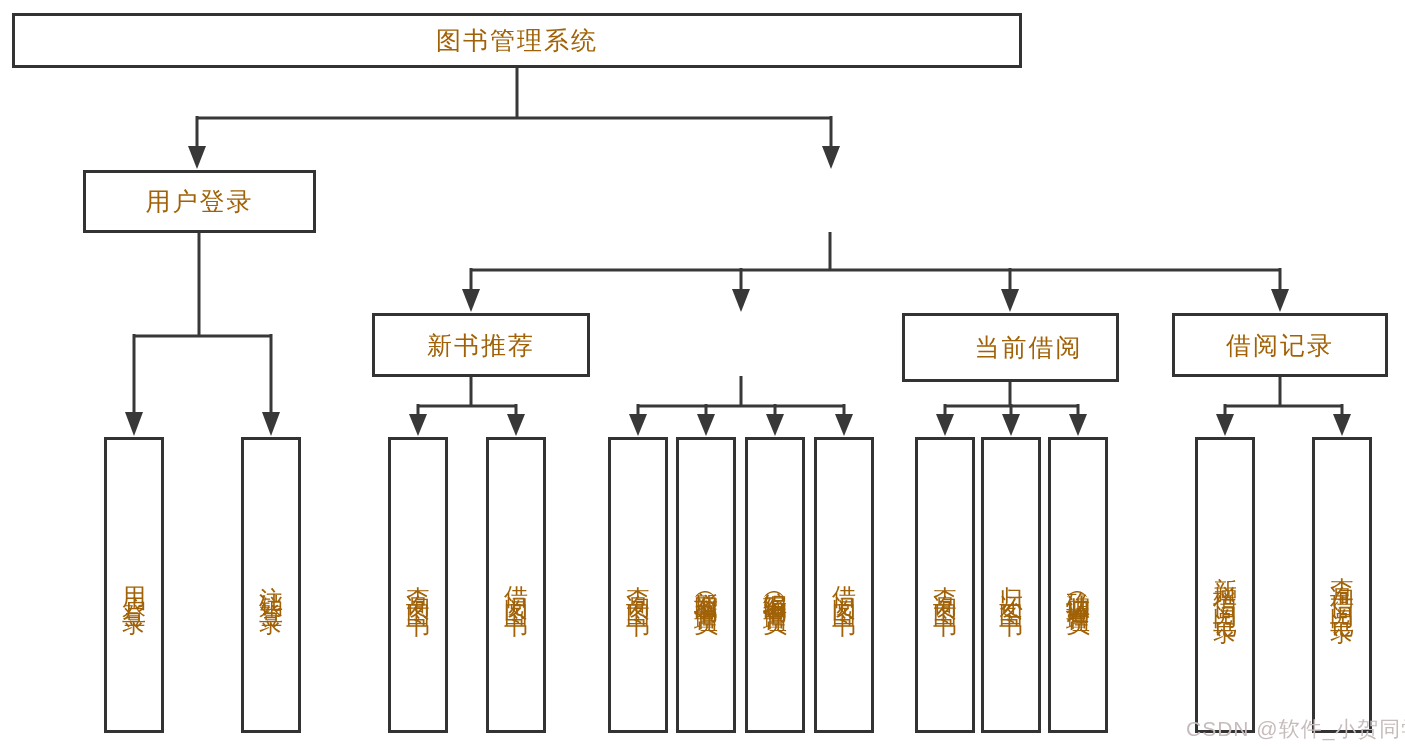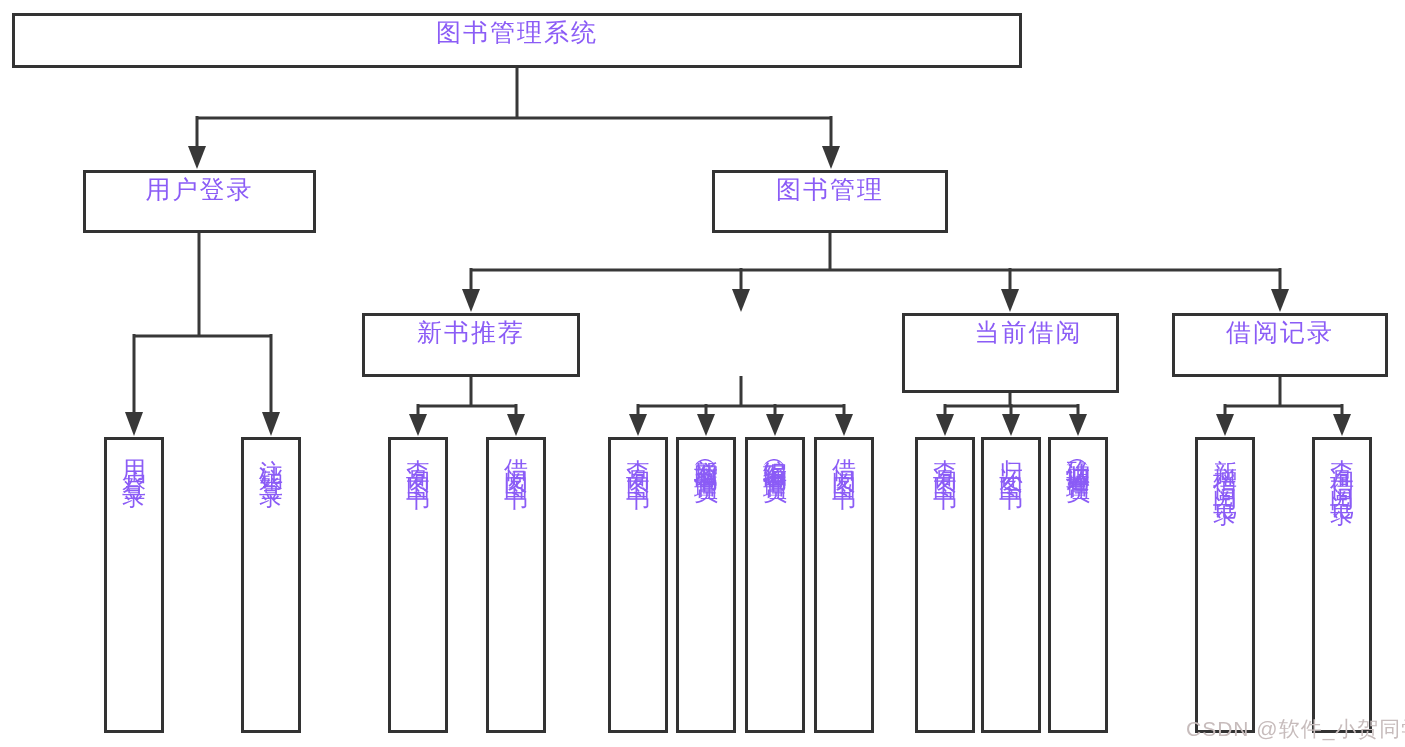--- a/index.html
+++ b/index.html
@@ -29,22 +29,23 @@
   .connectors polygon {
     fill: #383838;
     stroke: none;
   }
   .node {
     position: absolute;
     box-sizing: border-box;
     border: 3px solid #333333;
     background: #ffffff;
     display: flex;
+    align-items: center;
     justify-content: center;
-    color: #8b5cf6;
+    color: #a16207;
     font-size: 25px;
     letter-spacing: 2px;
     white-space: nowrap;
   }
   .leaf {
     font-size: 24px;
     letter-spacing: 0;
   }
   .vt {
     writing-mode: vertical-rl;
@@ -114,28 +115,25 @@
     </g>
   </svg>
 
   <div class="node" style="left:12px; top:13px; width:1010px; height:55px;">
     <span>图书管理系统</span>
   </div>
 
   <div class="node" style="left:83px; top:170px; width:233px; height:63px;">
     <span>用户登录</span>
   </div>
-  <div class="node" style="left:712px; top:170px; width:236px; height:63px;">
-    <span>图书管理</span>
-  </div>
 
-  <div class="node" style="left:362px; top:313px; width:218px; height:64px;">
+  <div class="node" style="left:372px; top:313px; width:218px; height:64px;">
     <span>新书推荐</span>
   </div>
-  <div class="node" style="left:902px; top:313px; width:217px; height:80px;padding-left:36px;">
+  <div class="node" style="left:902px; top:313px; width:217px; height:69px;padding-left:36px;">
     <span>当前借阅</span>
   </div>
   <div class="node" style="left:1172px; top:313px; width:216px; height:64px;">
     <span>借阅记录</span>
   </div>
 
   <div class="node leaf" style="left:104px; top:437px; width:60px; height:296px;">
     <span class="vt">用户登录</span>
   </div>
   <div class="node leaf" style="left:241px; top:437px; width:60px; height:296px;">

